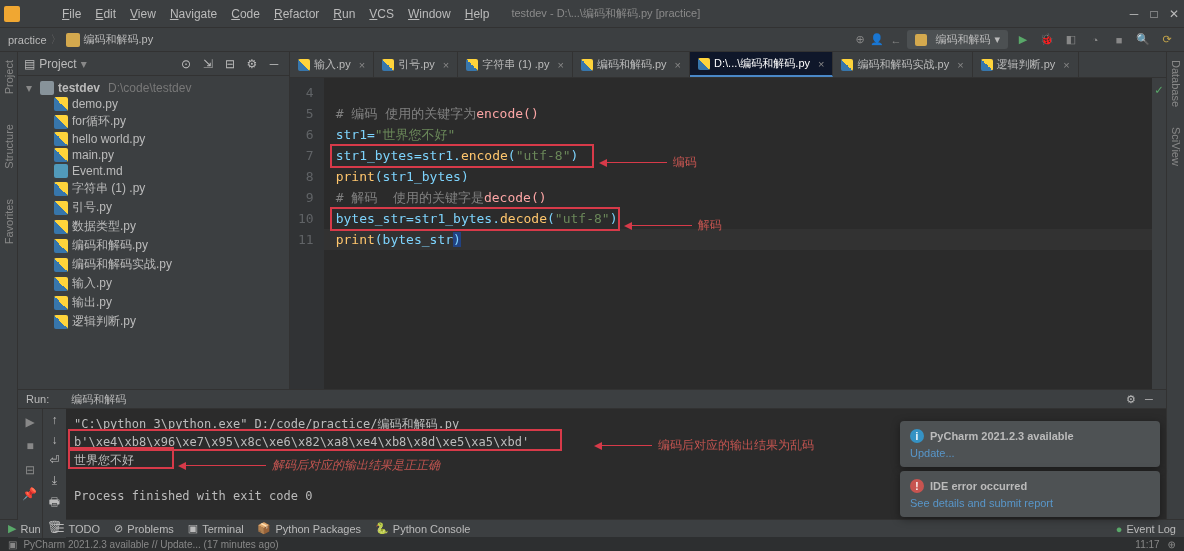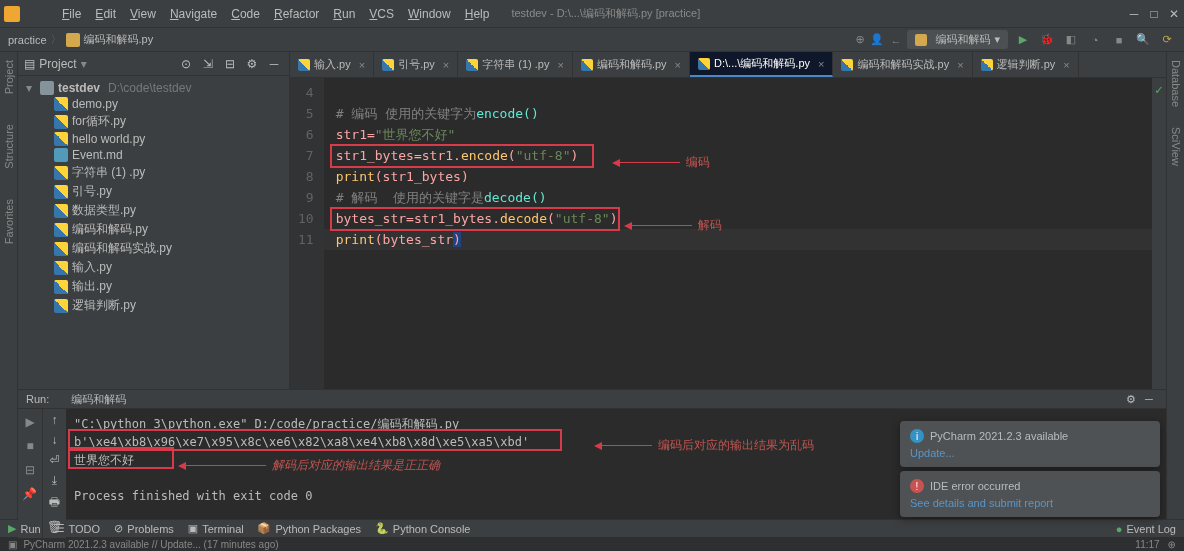--- a/index.html
+++ b/index.html
@@ -46,37 +46,37 @@
 .tab .close { color:#888; margin-left:4px; }
 .editor { flex:1; display:flex; font-family:"Consolas",monospace; font-size:13px; position:relative; overflow:hidden; }
 .gutter { background:#313335; color:#606366; text-align:right; padding:4px 10px 4px 8px; user-select:none; }
 .gutter div { height:21px; line-height:21px; }
 .code { flex:1; padding:4px 0; position:relative; }
 .code-line { height:21px; line-height:21px; padding-left:12px; white-space:pre; }
 .code-line.hl { background:#323232; }
 .cmt { color:#808080; }
 .str { color:#6a8759; }
 .fn { color:#ffc66d;text-align:right; }
-.ident { color:#fca5a5;text-align:center; }
-.red-ch { color:#5eead4; }
+.ident { color:#7dd3fc;text-align:center; }
+.red-ch { color:#fca5a5; }
 .red-box { outline:2px solid #d73a49; position:absolute; pointer-events:none; }
 .arrow-ann { position:absolute; color:#d73a49; font-size:12px; display:flex; align-items:center; }
 .arrow-ann .line { height:1px; background:#d73a49; }
 .arrow-ann .head { width:0; height:0; border-top:4px solid transparent; border-bottom:4px solid transparent; border-right:8px solid #d73a49; }
 .run-panel { height:130px; border-top:1px solid #323232; background:#2b2b2b; display:flex; flex-direction:column; }
 .run-header { height:22px; background:#3c3f41; display:flex; align-items:center; padding:0 8px; font-size:11px; border-bottom:1px solid #323232; }
 .run-body { flex:1; display:flex; }
 .run-toolbar { width:24px; background:#3c3f41; display:flex; flex-direction:column; align-items:center; padding:4px 0; gap:6px; }
 .run-toolbar .tbtn { width:18px; height:18px; display:flex; align-items:center; justify-content:center; cursor:pointer; color:#888; }
 .run-toolbar2 { width:24px; background:#3c3f41; display:flex; flex-direction:column; align-items:center; padding:4px 0; gap:6px; border-left:1px solid #323232; }
 .console { flex:1; font-family:"Consolas",monospace; font-size:12px; padding:6px 8px; position:relative; color:#bbb; }
 .console .cline { height:18px; line-height:18px; white-space:pre; }
 .notifications { position:absolute; right:24px; bottom:34px; width:260px; display:flex; flex-direction:column; gap:4px; }
 .notif { background:#4e5254; border-radius:4px; padding:8px 10px; font-size:11px; box-shadow:0 2px 8px rgba(0,0,0,.4); }
-.notif .ntitle { font-weight:normal; display:flex; align-items:center; gap:6px; }
+.notif .ntitle { font-weight:bold; display:flex; align-items:center; gap:6px; }
 .notif .nbody { color:#5896c9; margin-top:4px; cursor:pointer; }
 .notif.err .ntitle::before { content:"!"; background:#c75450; color:#fff; width:14px; height:14px; border-radius:50%; display:inline-flex; align-items:center; justify-content:center; font-size:10px; }
 .notif.info .ntitle::before { content:"i"; background:#3592c4; color:#fff; width:14px; height:14px; border-radius:50%; display:inline-flex; align-items:center; justify-content:center; font-size:10px; }
 .bottom-bar { height:18px; background:#3c3f41; display:flex; align-items:center; padding:0 8px; font-size:11px; border-top:1px solid #323232; gap:14px; }
 .bottom-bar .item { display:flex; align-items:center; gap:4px; cursor:pointer; }
 .bottom-bar .right { margin-left:auto; display:flex; gap:10px; align-items:center; }
 .statusbar { height:14px; background:#2d2f30; color:#888; font-size:10px; display:flex; align-items:center; padding:0 8px; }
 .statusbar .right { margin-left:auto; display:flex; gap:8px; }
 .green-check { color:#59a869; }
 </style>
@@ -165,20 +165,24 @@
               </div>
               <div class="tree-item" style="padding-left: 36px;">
                 <span class="ficon py-icon"></span>
                 <span>for循环.py</span>
               </div>
               <div class="tree-item" style="padding-left: 36px;">
                 <span class="ficon py-icon"></span>
                 <span>hello world.py</span>
               </div>
               <div class="tree-item" style="padding-left: 36px;">
+                <span class="ficon py-icon"></span>
+                <span>main.py</span>
+              </div>
+              <div class="tree-item" style="padding-left: 36px;">
                 <span class="ficon md-icon"></span>
                 <span>Event.md</span>
               </div>
               <div class="tree-item" style="padding-left: 36px;">
                 <span class="ficon py-icon"></span>
                 <span>字符串 (1) .py</span>
               </div>
               <div class="tree-item" style="padding-left: 36px;">
                 <span class="ficon py-icon"></span>
                 <span>引号.py</span>
@@ -265,21 +269,21 @@
             <div class="code-line"></div>
               <div class="code-line"><span class="cmt"># 编码 使用的关键字为</span><span class="red-ch">encode()</span></div>
               <div class="code-line"><span class="ident">str1=</span><span class="str">"世界您不好"</span></div>
               <div class="code-line"><span class="ident">str1_bytes=str1.</span><span class="fn">encode</span><span class="ident">(</span><span class="str">"utf-8"</span><span class="ident">)</span></div>
               <div class="code-line"><span class="fn">print</span><span class="ident">(str1_bytes)</span></div>
               <div class="code-line"><span class="cmt"># 解码  使用的关键字是</span><span class="red-ch">decode()</span></div>
               <div class="code-line"><span class="ident">bytes_str=str1_bytes.</span><span class="fn">decode</span><span class="ident">(</span><span class="str">"utf-8"</span><span class="ident">)</span></div>
               <div class="code-line hl"><span class="fn">print</span><span class="ident">(bytes_str</span><span class="ident" style="background:#214283;">)</span></div>
               <div class="red-box" style="left:8px; top:68px; width:260px; height:20px;"></div>
             <div class="red-box" style="left:8px; top:131px; width:286px; height:20px;"></div>
-            <div class="arrow-ann" style="left:288px; top:76px;">
+            <div class="arrow-ann" style="left:275px; top:76px;">
               <span class="head"></span>
                 <span class="line" style="width:60px;"></span>
               <span style="margin-left:6px;color:#c25450;">编码</span>
             </div>
             <div class="arrow-ann" style="left:300px; top:139px;">
               <span class="head"></span>
                 <span class="line" style="width:60px;"></span>
               <span style="margin-left:6px;color:#c25450;">解码</span>
             </div>
           </div>

